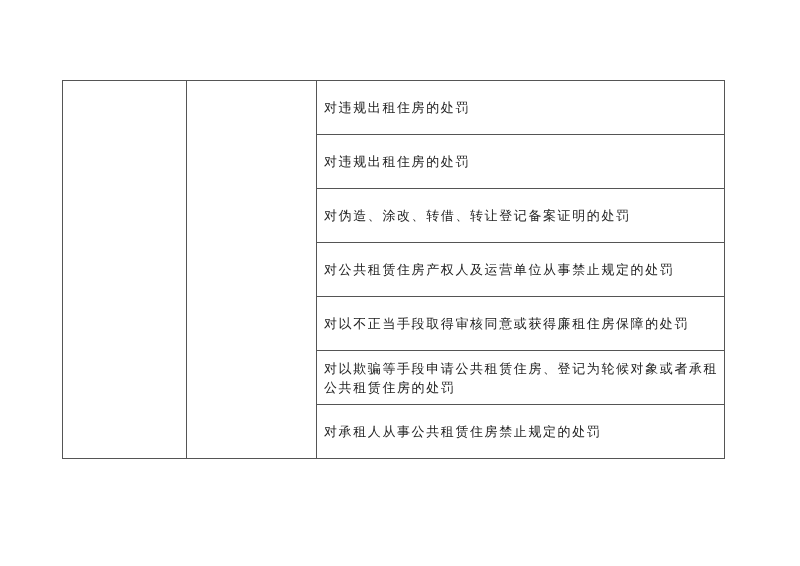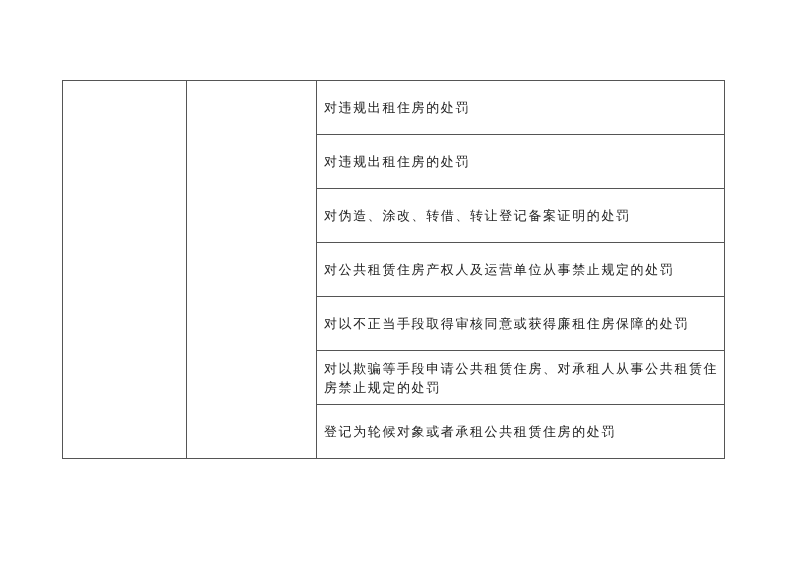--- a/index.html
+++ b/index.html
@@ -36,20 +36,20 @@
       <tr class="r">
         <td class="c3">对伪造、涂改、转借、转让登记备案证明的处罚</td>
       </tr>
       <tr class="r">
         <td class="c3">对公共租赁住房产权人及运营单位从事禁止规定的处罚</td>
       </tr>
       <tr class="r">
         <td class="c3">对以不正当手段取得审核同意或获得廉租住房保障的处罚</td>
       </tr>
       <tr class="r">
-        <td class="c3">对以欺骗等手段申请公共租赁住房、对承租人从事公共租赁住房禁止规定的处罚</td>
+        <td class="c3">对以欺骗等手段申请公共租赁住房、登记为轮候对象或者承租公共租赁住房的处罚</td>
       </tr>
       <tr class="r">
-        <td class="c3">登记为轮候对象或者承租公共租赁住房的处罚</td>
+        <td class="c3">对承租人从事公共租赁住房禁止规定的处罚</td>
       </tr>
     </tbody>
   </table>
 </div>
 
 </body></html>

